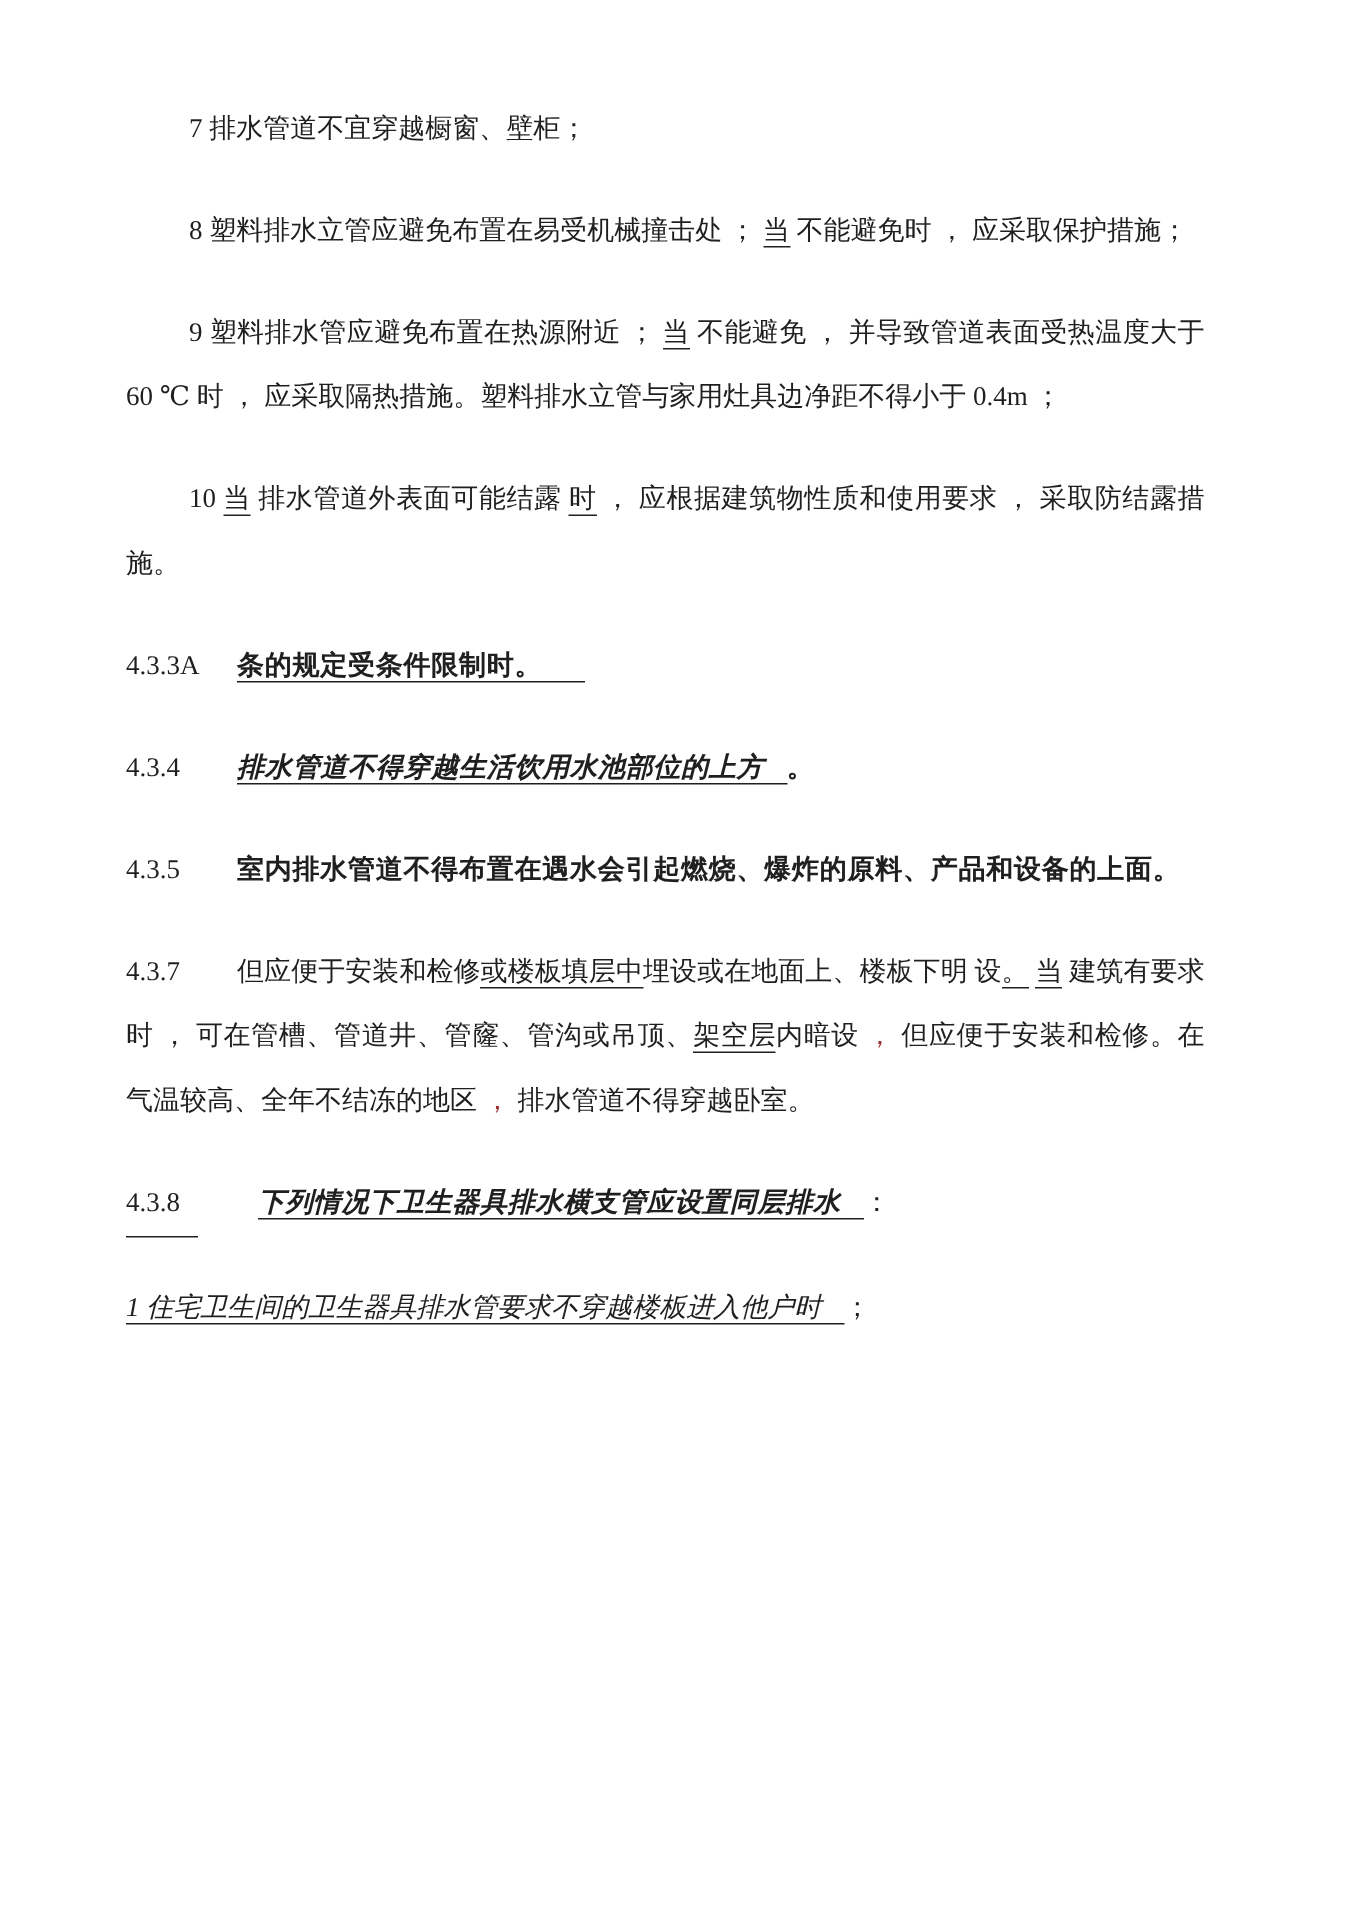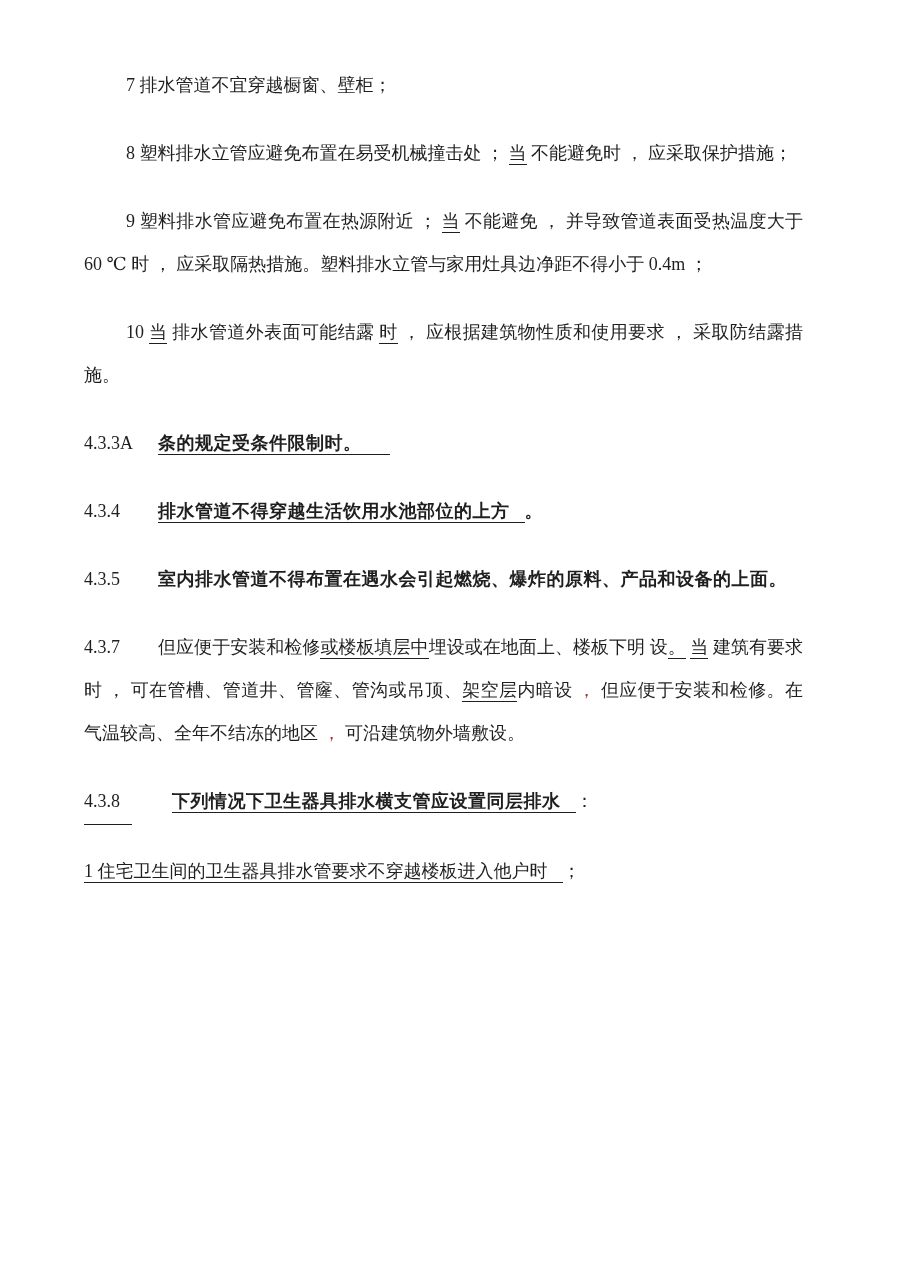--- a/index.html
+++ b/index.html
@@ -24,21 +24,21 @@
   .indent { text-indent: 42px; }
   .b {
     font-weight: bold;
     font-family: "Liberation Sans", "DejaVu Sans", sans-serif;
     letter-spacing: 0.5px;
   }
   .u {
     border-bottom: 1.6px solid var(--ink, #1f1f1f);
     padding-bottom: 1px;
   }
-  .ext1 { padding-right: 15px; }
+  .ext1 { padding-right: 15px; font-style: italic; }
   .ext2 { padding-right: 28px; }
   .num {
     display: inline-block;
     width: 74px;
     text-indent: 0;
   }
   .num-sm {
     display: inline-block;
     width: 30px;
     margin-right: 14px;
@@ -60,20 +60,20 @@
   <p class="para indent"><span>10 </span><span class="u">当</span><span> 排水管道外表面可能结露 </span><span class="u">时</span><span> ， 应根据建筑物性质和使用要求 ， 采取防结露措施。</span></p>
 
   <p class="para"><span class="num">4.3.3A</span><span class="b u ext2">条的规定受条件限制时。</span></p>
 
   <p class="para"><span class="num">4.3.4</span><span class="b u ext1">排水管道不得穿越生活饮用水池部位的上方</span><span class="b">。</span></p>
 
   <p class="para"><span class="num">4.3.5</span><span class="b">室内排水管道不得布置在遇水会引起燃烧、爆炸的原料、产品和设备的上面。</span></p>
 
 
 
-  <p class="para"><span class="num">4.3.7</span><span>但应便于安装和检修</span><span class="u">或楼板填层中</span><span>埋设或在地面上、楼板下明 设</span><span class="u">。</span><span> </span><span class="u">当</span><span> 建筑有要求时 ， 可在管槽、管道井、管窿、管沟或吊顶、</span><span class="u">架空层</span><span>内暗设 </span><span class="red">，</span><span> 但应便于安装和检修。在气温较高、全年不结冻的地区 </span><span class="red">，</span><span> 可沿建筑物外墙敷设。</span></p>
+  <p class="para"><span class="num">4.3.7</span><span>但应便于安装和检修</span><span class="u">或楼板填层中</span><span>埋设或在地面上、楼板下明 设</span><span class="u">。</span><span> </span><span class="u">当</span><span> 建筑有要求时 ， 可在管槽、管道井、管窿、管沟或吊顶、</span><span class="u">架空层</span><span>内暗设 </span><span class="red">，</span><span> 但应便于安装和检修。在气温较高、全年不结冻的地区 </span><span class="red">，</span><span> 排水管道不得穿越卧室。</span></p>
 
   <p class="para"><span class="num u" style="width:48px;">4.3.8</span><span style="display:inline-block;width:40px;"></span><span class="b u ext1">下列情况下卫生器具排水横支管应设置同层排水</span><span>：</span></p>
 
   <p class="para"><span class="u ext1">1 住宅卫生间的卫生器具排水管要求不穿越楼板进入他户时</span><span>；</span></p>
 
 
 </div>
 
 </body></html>

